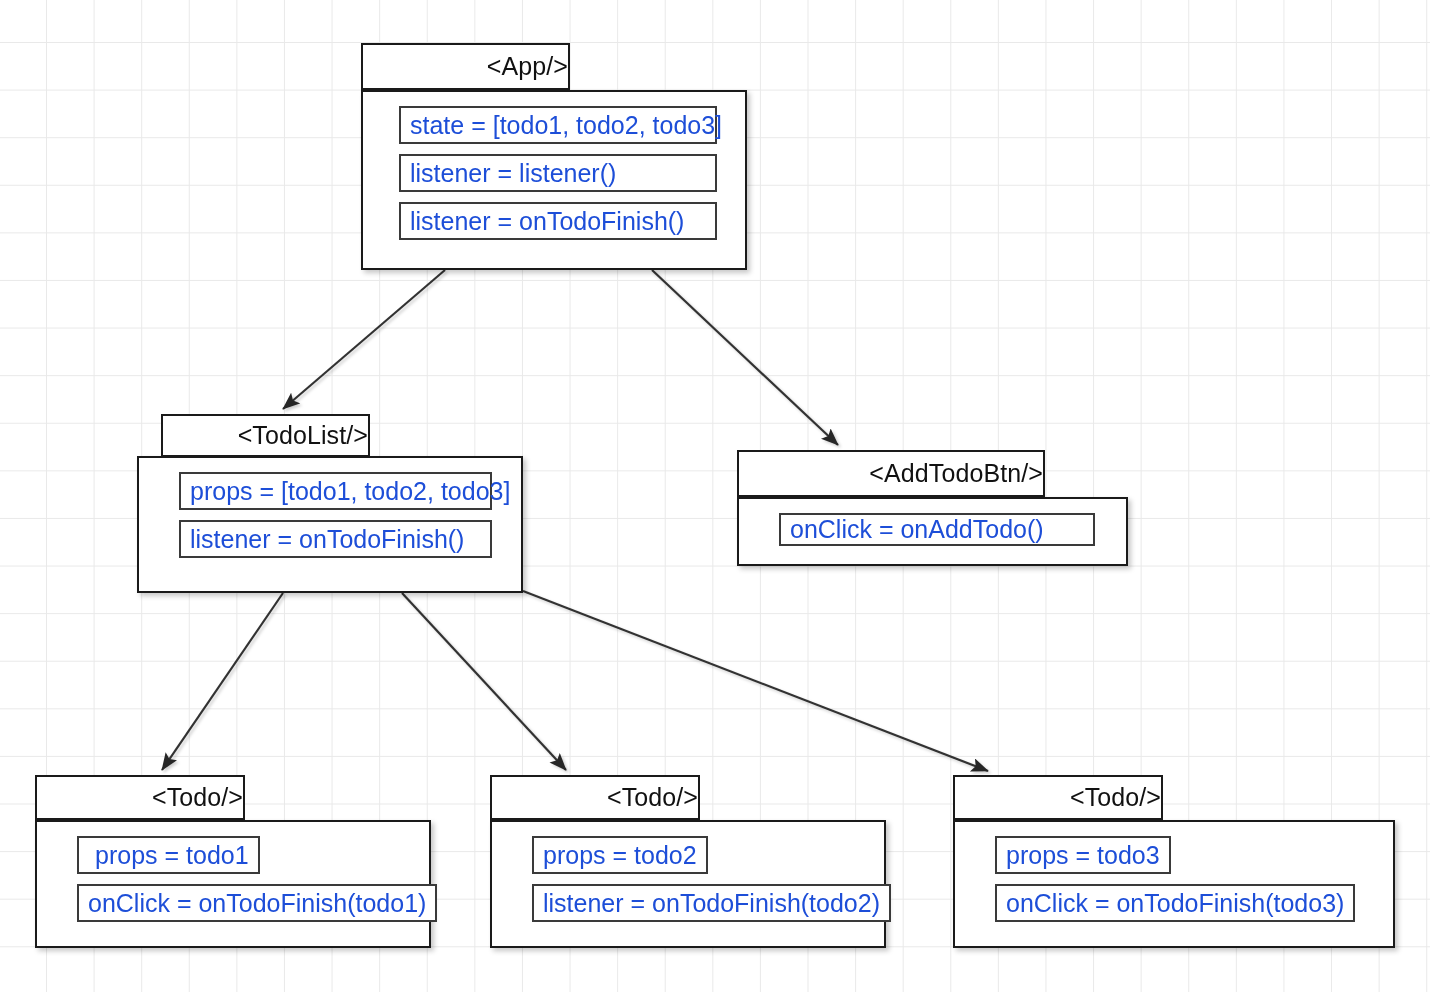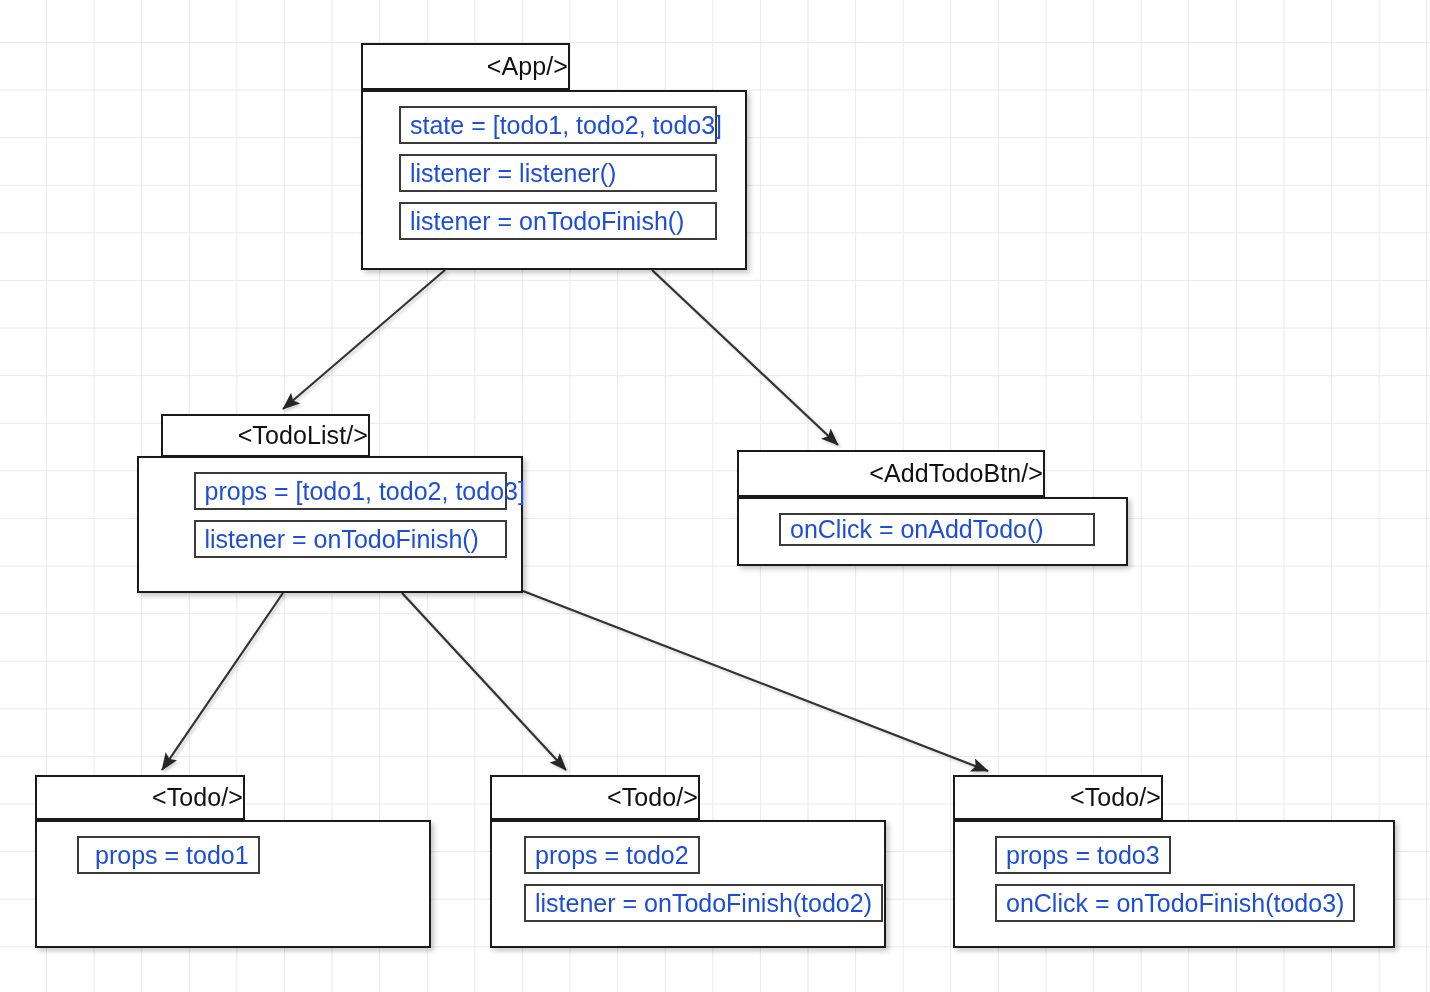--- a/index.html
+++ b/index.html
@@ -115,46 +115,47 @@
         <div class="node-body" style="left: 361px; top: 90px; width: 386px; height: 180px; padding-left: 36px;">
           <div class="attr-box" style="width: 318px;">state = [todo1, todo2, todo3]</div>
           <div class="attr-box" style="width: 318px;">listener = listener()</div>
           <div class="attr-box" style="width: 318px;">listener = onTodoFinish()</div>
         </div>
         <div class="node-header" style="left: 361px; top: 43px; width: 209px; height: 47px;">
           <span>&lt;App/&gt;</span>
         </div>
       </div>
       <div class="node" style="left: 0px; top: 0px;">
-        <div class="node-body" style="left: 137px; top: 456px; width: 386px; height: 137px; padding-left: 40px; align-items: center;">
+        <div class="node-body" style="left: 137px; top: 456px; width: 386px; height: 137px; padding-left: 40px;">
           <div class="attr-box" style="width: 313px;">props = [todo1, todo2, todo3]</div>
           <div class="attr-box" style="width: 313px;">listener = onTodoFinish()</div>
         </div>
         <div class="node-header" style="left: 137px; top: 414px; width: 209px; height: 43px; margin-left: 24px;">
           <span>&lt;TodoList/&gt;</span>
         </div>
       </div>
       <div class="node" style="left: 0px; top: 0px;">
         <div class="node-body" style="left: 737px; top: 497px; width: 391px; height: 69px; padding-left: 40px;">
           <div class="attr-box" style="width: 316px;">onClick = onAddTodo()</div>
         </div>
         <div class="node-header" style="left: 737px; top: 450px; width: 308px; height: 47px;">
           <span>&lt;AddTodoBtn/&gt;</span>
         </div>
       </div>
       <div class="node" style="left: 0px; top: 0px;">
         <div class="node-body" style="left: 35px; top: 820px; width: 396px; height: 128px; padding-left: 40px;">
           <div class="attr-box" style="display: inline-flex; align-self: flex-start; padding-left: 16px;">props = todo1</div>
+          <div class="attr-box" style="display: inline-flex; align-self: flex-start;">onClick = onTodoFinish(todo1)</div>
         </div>
         <div class="node-header" style="left: 35px; top: 775px; width: 210px; height: 45px;">
           <span>&lt;Todo/&gt;</span>
         </div>
       </div>
       <div class="node" style="left: 0px; top: 0px;">
-        <div class="node-body" style="left: 490px; top: 820px; width: 396px; height: 128px; padding-left: 32px; align-items: center;">
+        <div class="node-body" style="left: 490px; top: 820px; width: 396px; height: 128px; padding-left: 40px; align-items: center;">
           <div class="attr-box" style="display: inline-flex; align-self: flex-start;">props = todo2</div>
           <div class="attr-box" style="display: inline-flex; align-self: flex-start;">listener = onTodoFinish(todo2)</div>
         </div>
         <div class="node-header" style="left: 490px; top: 775px; width: 210px; height: 45px;">
           <span>&lt;Todo/&gt;</span>
         </div>
       </div>
       <div class="node" style="left: 0px; top: 0px;">
         <div class="node-body" style="left: 953px; top: 820px; width: 442px; height: 128px; padding-left: 40px;">
           <div class="attr-box" style="display: inline-flex; align-self: flex-start;">props = todo3</div>

